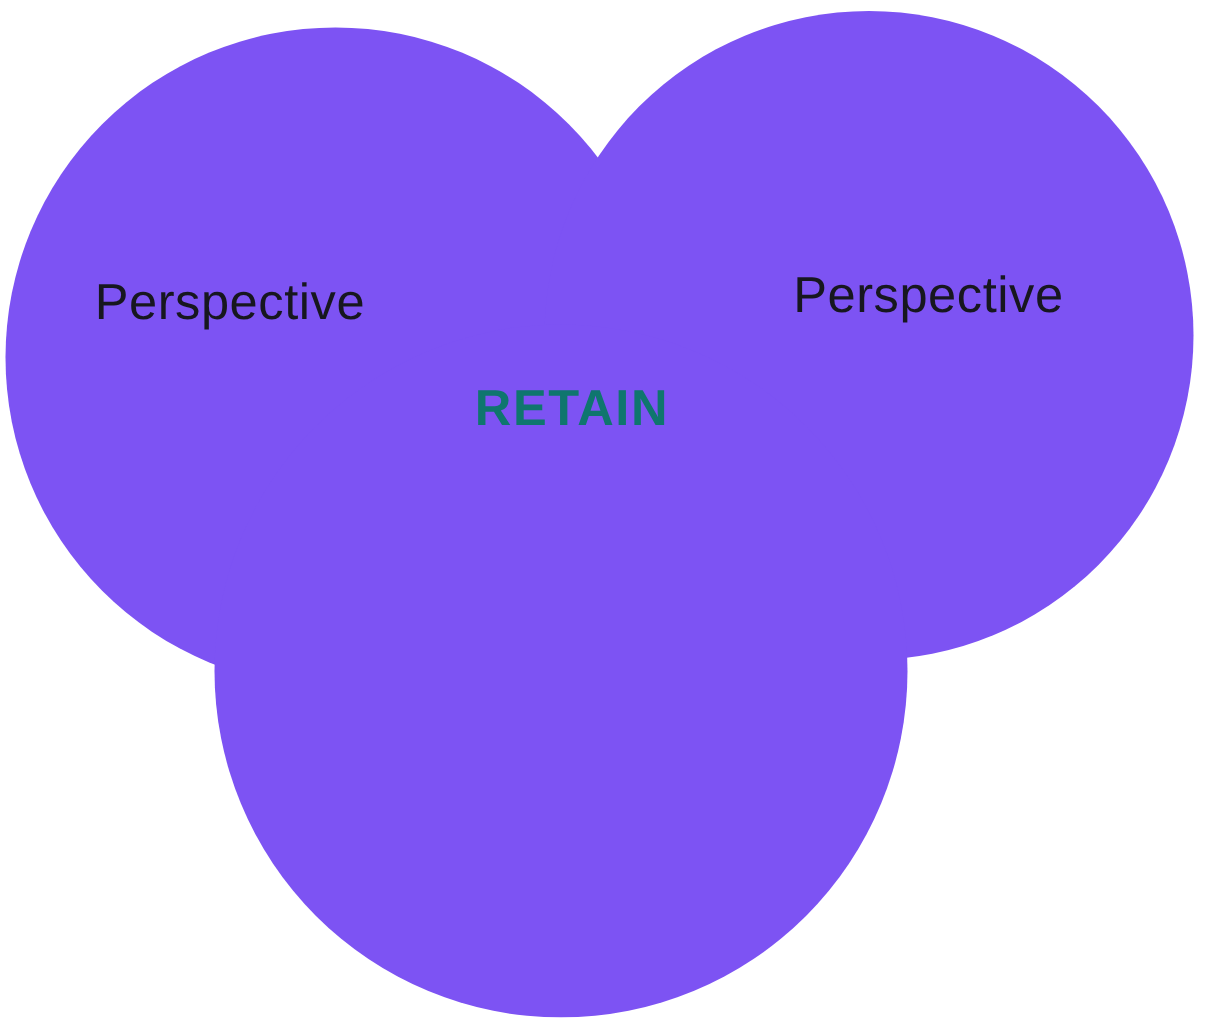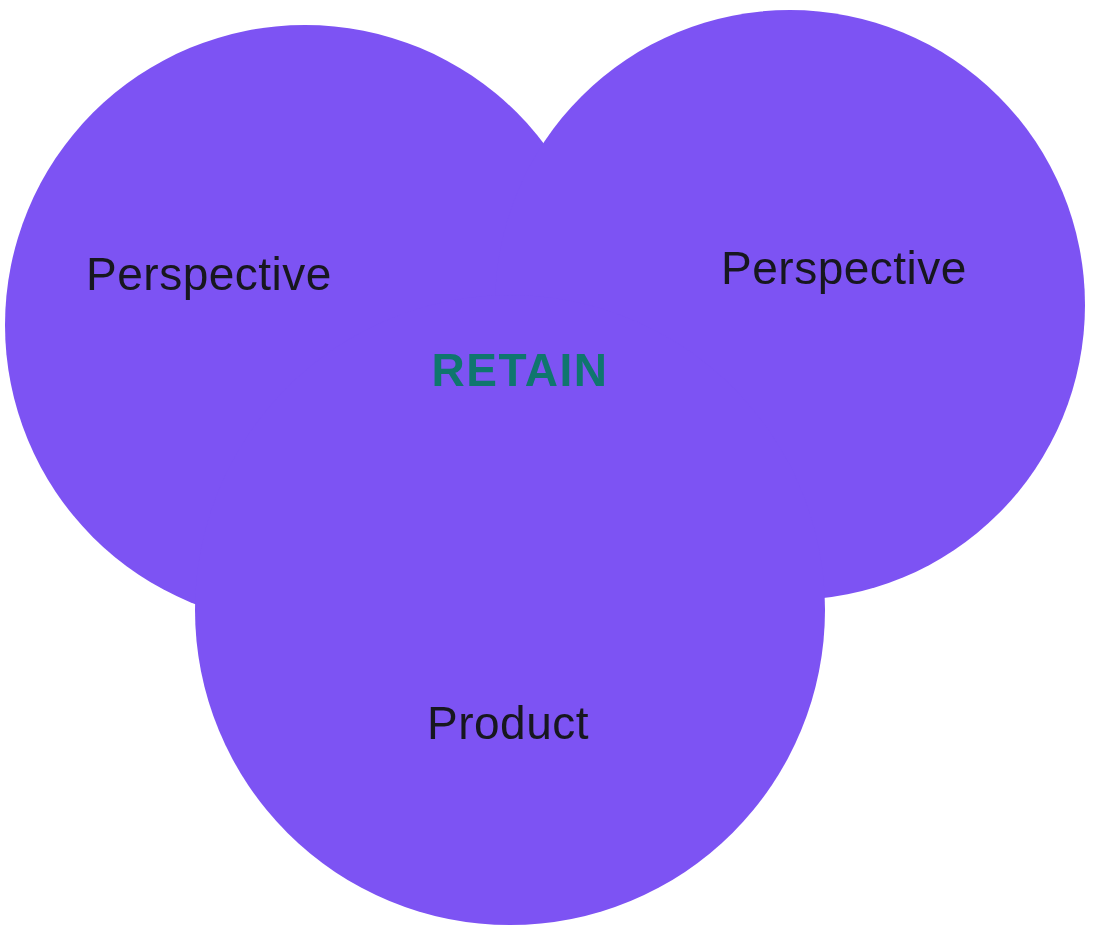--- a/index.html
+++ b/index.html
@@ -68,14 +68,13 @@
 <body>
 
 <div class="canvas">
   <div class="circle circle-perspective"></div>
   <div class="circle circle-storytelling"></div>
   <div class="circle circle-product"></div>
 
   <div class="label label-perspective">Perspective</div>
   <div class="label label-storytelling">Perspective</div>
   <div class="label label-center">RETAIN</div>
-  <div class="label label-product">Product</div>
 </div>
 
 </body></html>

